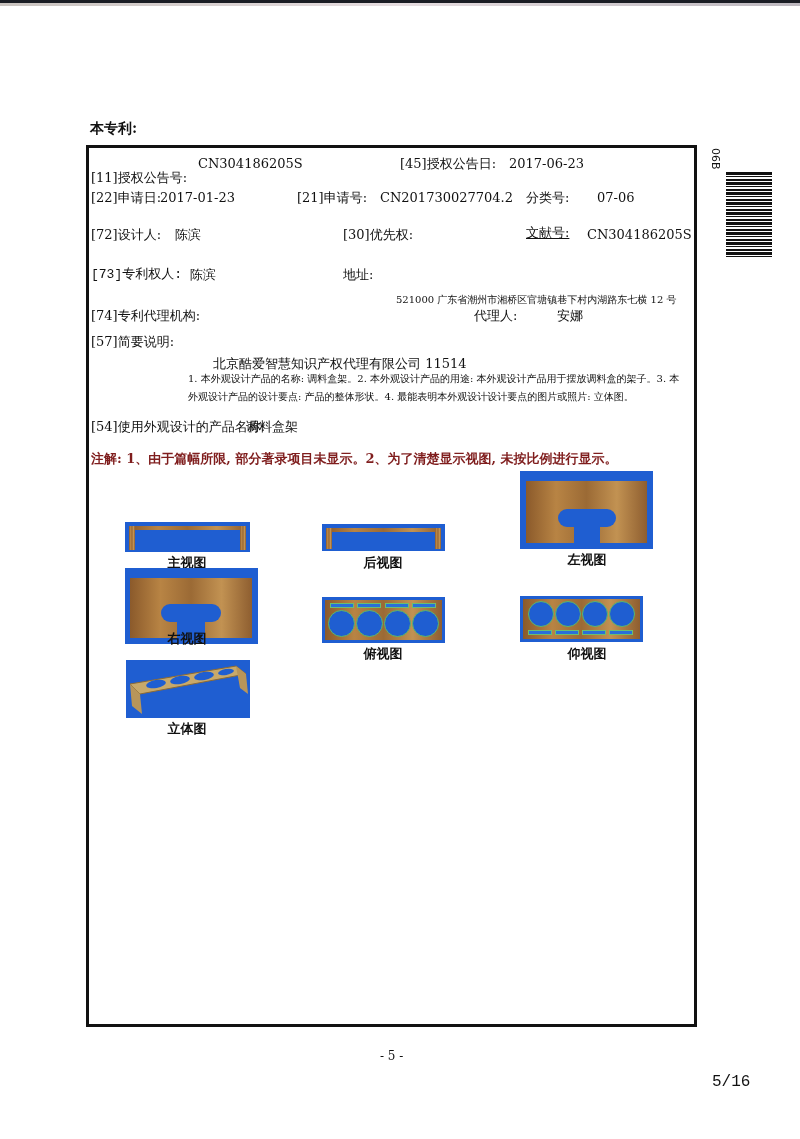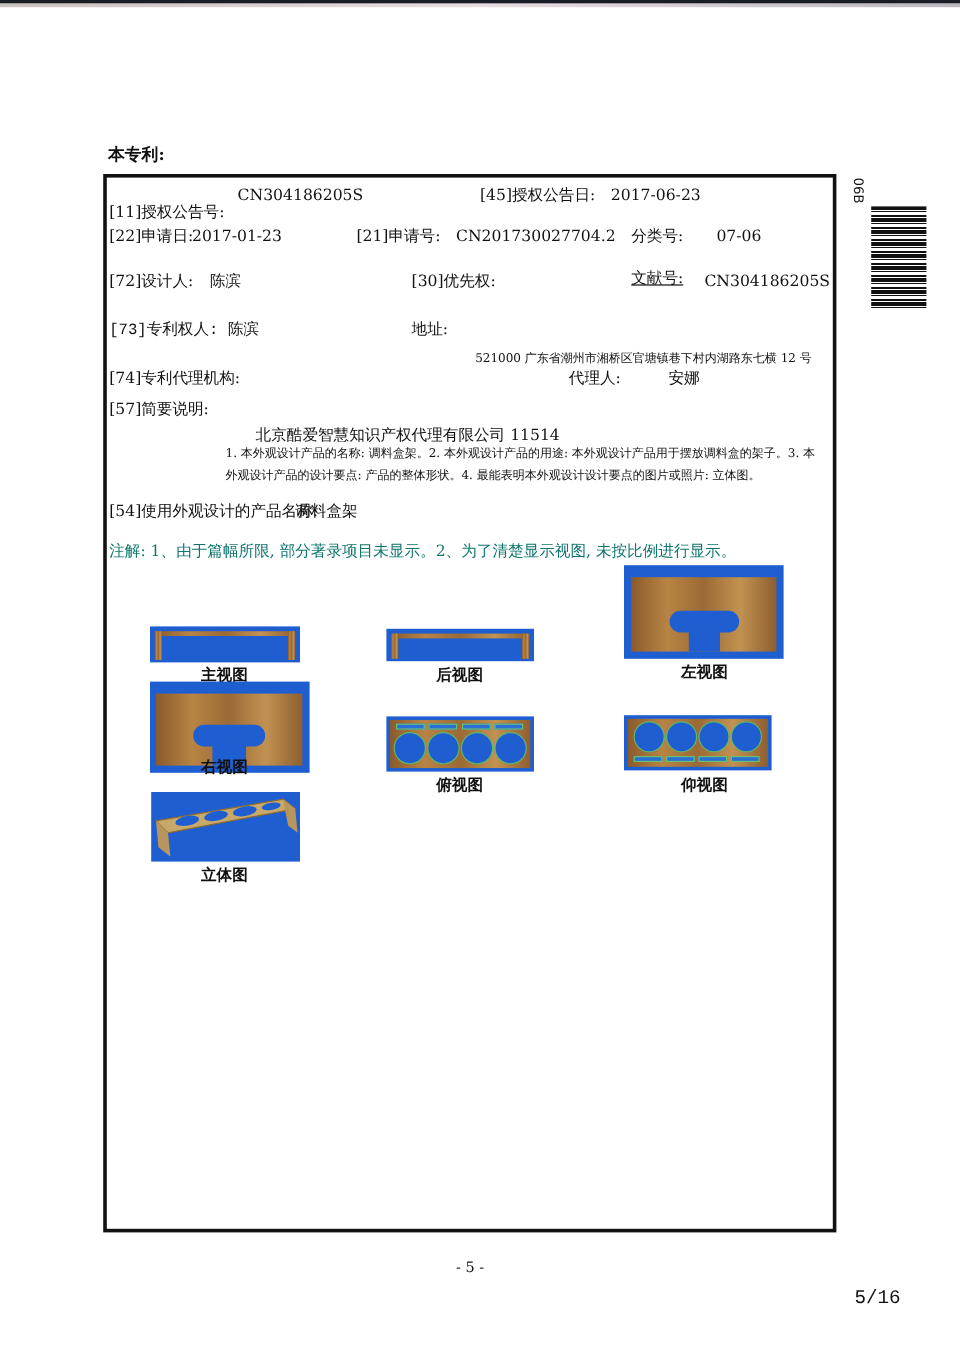--- a/index.html
+++ b/index.html
@@ -14,21 +14,21 @@
 
   .heading { position: absolute; left: 90px; top: 120px; font-size: 14px; font-weight: bold; }
 
   .box {
     position: absolute; left: 86px; top: 145px; width: 605px; height: 876px;
     border: 3px solid #111; box-sizing: content-box;
   }
   .f { position: absolute; font-size: 13px; white-space: nowrap; line-height: 18px; }
   .para { position: absolute; font-size: 10px; line-height: 18px; white-space: normal; margin-top: 37px; }
 
-  .note { position: absolute; left: 91px; top: 450px; font-size: 13px; color: #0f766e; font-weight: normal; white-space: nowrap; }
+  .note { position: absolute; left: 91px; top: 450px; font-size: 13px; color: #7f1d1d; font-weight: bold; white-space: nowrap; }
 
   .img { position: absolute; background: #1f5ed1; overflow: hidden; }
   .cap { position: absolute; font-size: 13px; font-weight: bold; font-family: "DejaVu Sans", "Liberation Sans", sans-serif; text-align: center; width: 100px; }
 
   .wood { position: absolute; background: linear-gradient(90deg,#8b5a2b,#b88444,#9b6a35,#c29252,#8e5e30); }
   .hole { position: absolute; border-radius: 50%; background: #1f5ed1; border: 1px solid #5db86a; }
   .slot { position: absolute; background: #2a6fd8; border: 1px solid #6bbf70; }
 
   .barcode { position: absolute; left: 726px; top: 172px; width: 46px; height: 85px;
     background: repeating-linear-gradient(180deg,#111 0 3px,#fff 3px 4px,#111 4px 5px,#fff 5px 7px,#111 7px 9px,#fff 9px 10px); }

